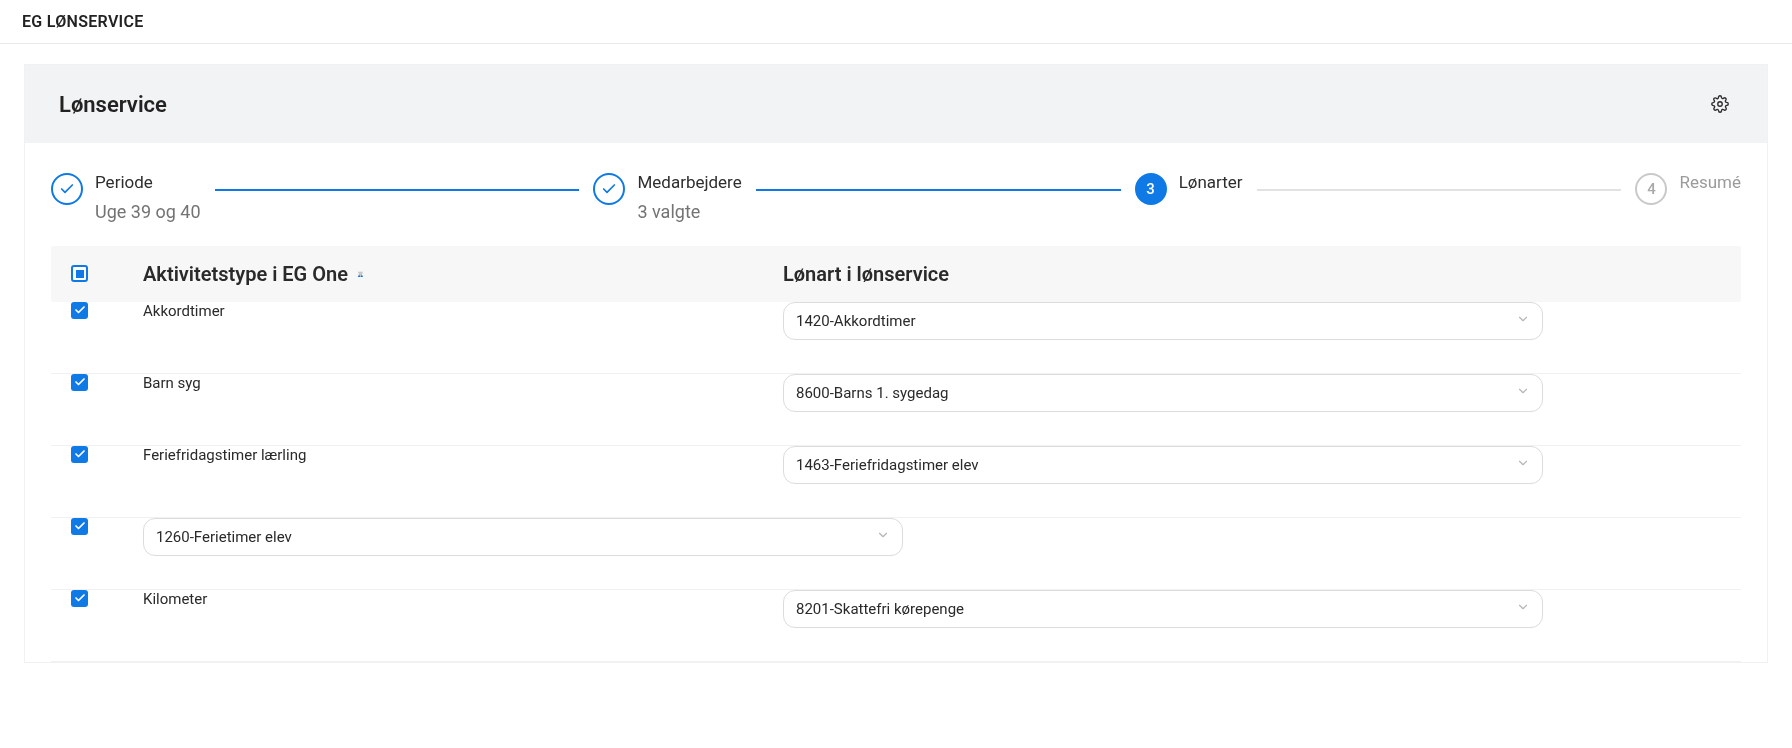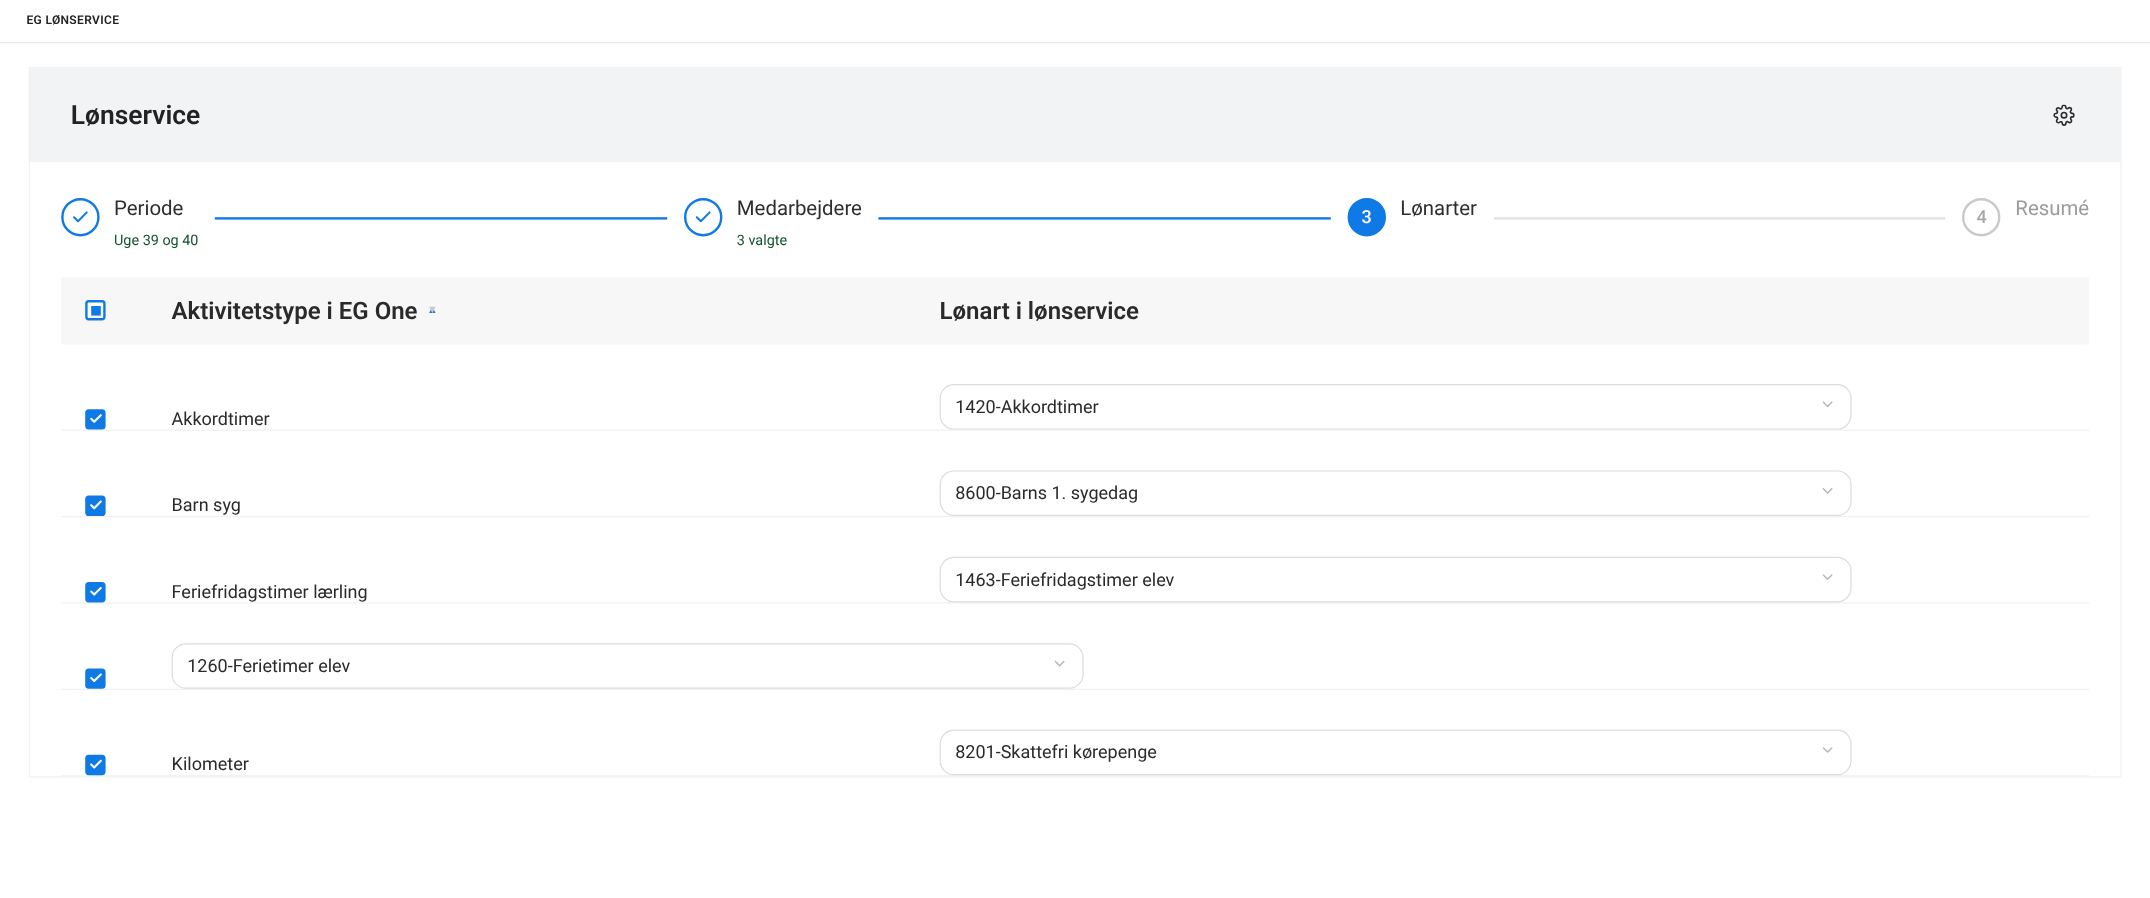--- a/index.html
+++ b/index.html
@@ -7,21 +7,21 @@
     margin: 0;
     padding: 0;
     font-family: -apple-system, BlinkMacSystemFont, "Segoe UI", Roboto, "Helvetica Neue", Arial, sans-serif;
     font-size: 14px;
     color: #1f1f1f;
     background: #ffffff;
     width: 1792px;
   }
   .top-bar {
     padding: 12px 22px;
-    font-size: 10px;
+    font-size: 16px;
     font-weight: 600;
     letter-spacing: 0.3px;
     border-bottom: 1px solid #e9e9e9;
     color: #222;
   }
   .outer {
     padding: 0 4px;
   }
   .page {
     margin: 20px;
@@ -94,22 +94,22 @@
   }
   .step-label {
     font-size: 17px;
     color: #2e2e2e;
     line-height: 1.4;
   }
   .step-label.pending-label {
     color: #9b9b9b;
   }
   .step-sub {
-    font-size: 12px;
-    color: #14532d;
+    font-size: 18px;
+    color: #737373;
     margin-top: 6px;
   }
   .connector {
     flex: 1;
     height: 1.5px;
     margin: 18px 14px 0 14px;
     min-width: 40px;
   }
   .connector.blue { background: #0f7ae5; }
   .connector.gray { background: #e2e2e2; }
@@ -151,21 +151,21 @@
     flex-direction: column;
     margin-left: 2px;
     line-height: 0;
     gap: 0;
   }
   .sort-up, .sort-down { font-size: 9px; color: #c9c9c9; }
   .sort-up.active { color: #0f7ae5; }
 
   .row {
     display: flex;
-    align-items: flex-end;
+    align-items: flex-start;
     padding: 0 20px;
     height: 72px;
     border-bottom: 1px solid #f1f1f1;
   }
   .row .col-activity {
     font-size: 15px;
     color: #2a2a2a;
   }
 
   .checkbox {

